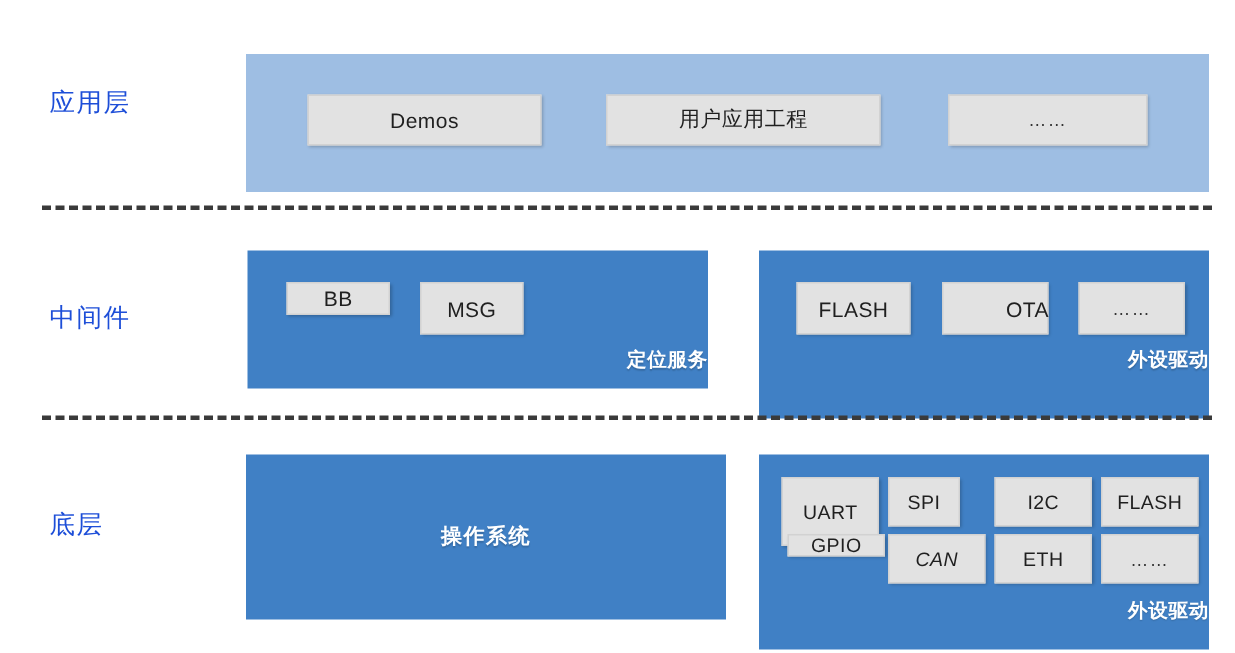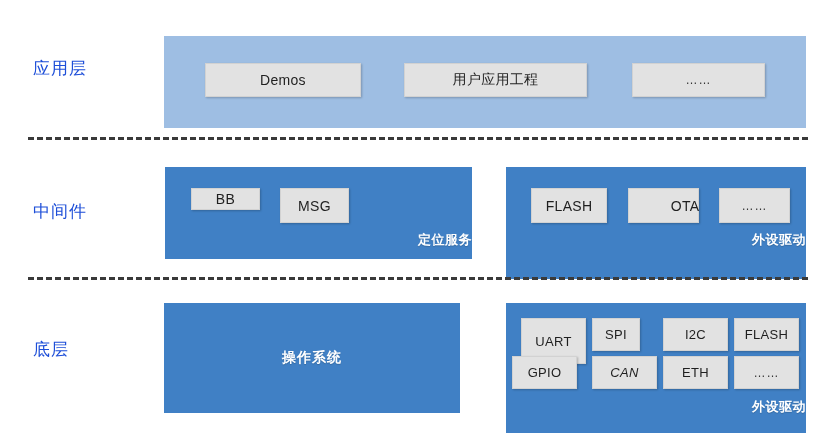--- a/index.html
+++ b/index.html
@@ -121,38 +121,38 @@
     <div class="chip dots" style="left:213px; top:21px; width:71px; height:35px;">
       <span>……</span>
     </div>
     <div class="panel-title" style="top:64px;">外设驱动</div>
   </div>
 
   <div class="divider" style="left:28px; top:277px; width:780px;"></div>
 
   <div class="layer-label" style="left:33px; top:338px;">底层</div>
 
-  <div class="panel panel-dark" style="left:164px; top:303px; width:296px; height:110px;">
+  <div class="panel panel-dark" style="left:164px; top:303px; width:320px; height:110px;">
     <div class="os-title" style="top:46px;">操作系统</div>
   </div>
 
   <div class="panel panel-dark" style="left:506px; top:303px; width:300px; height:130px;">
     <div class="chip small" style="left:15px; top:15px; width:65px; height:46px;">
       <span>UART</span>
     </div>
     <div class="chip small" style="left:86px; top:15px; width:48px; height:33px;">
       <span>SPI</span>
     </div>
     <div class="chip small" style="left:157px; top:15px; width:65px; height:33px;">
       <span>I2C</span>
     </div>
     <div class="chip small" style="left:228px; top:15px; width:65px; height:33px;">
       <span>FLASH</span>
     </div>
-    <div class="chip small" style="left:6px; top:53px; width:65px; height:33px;align-items:center;">
+    <div class="chip small" style="left:19px; top:53px; width:65px; height:15px;align-items:center;">
       <span>GPIO</span>
     </div>
     <div class="chip small" style="left:86px; top:53px; width:65px; height:33px;font-style:italic;">
       <span>CAN</span>
     </div>
     <div class="chip small" style="left:157px; top:53px; width:65px; height:33px;">
       <span>ETH</span>
     </div>
     <div class="chip dots" style="left:228px; top:53px; width:65px; height:33px;">
       <span>……</span>

